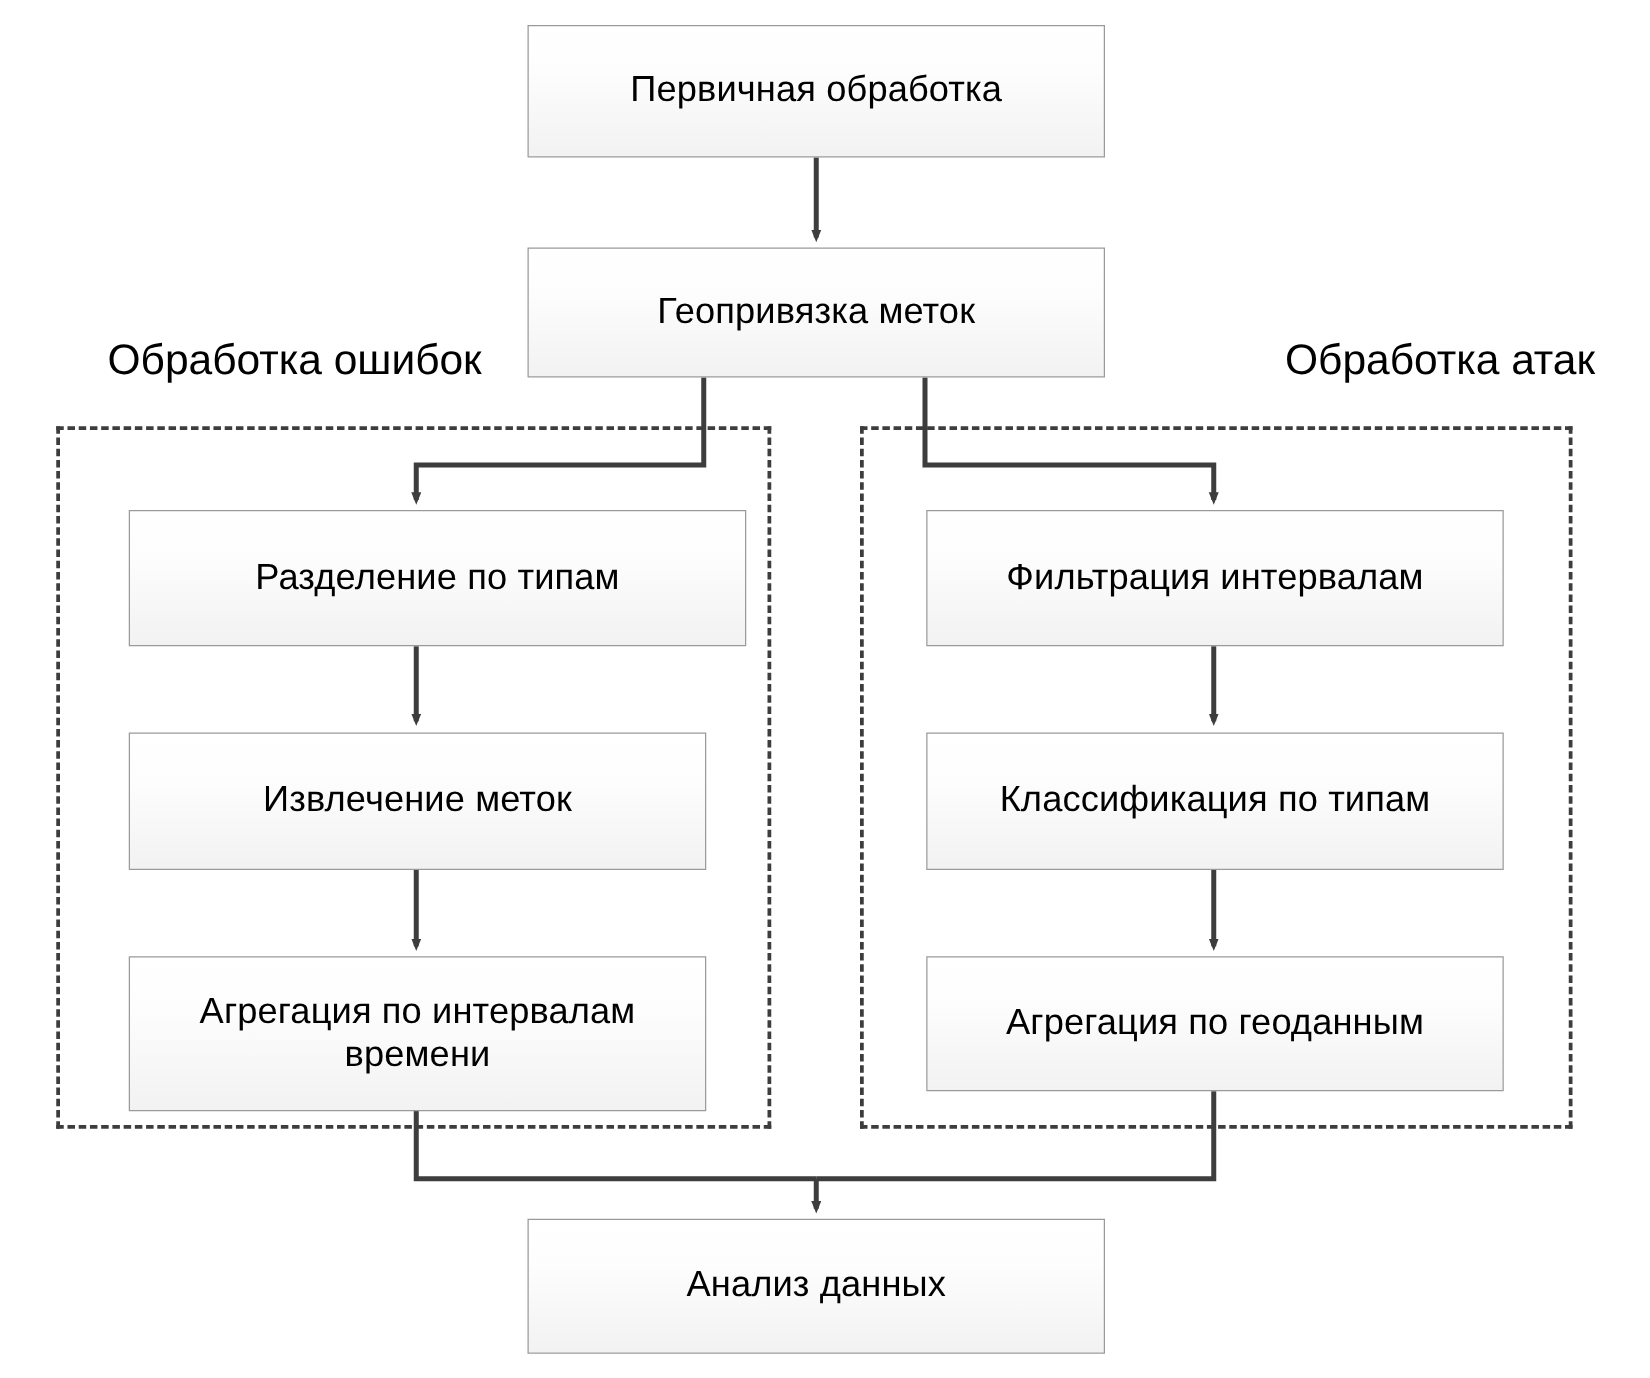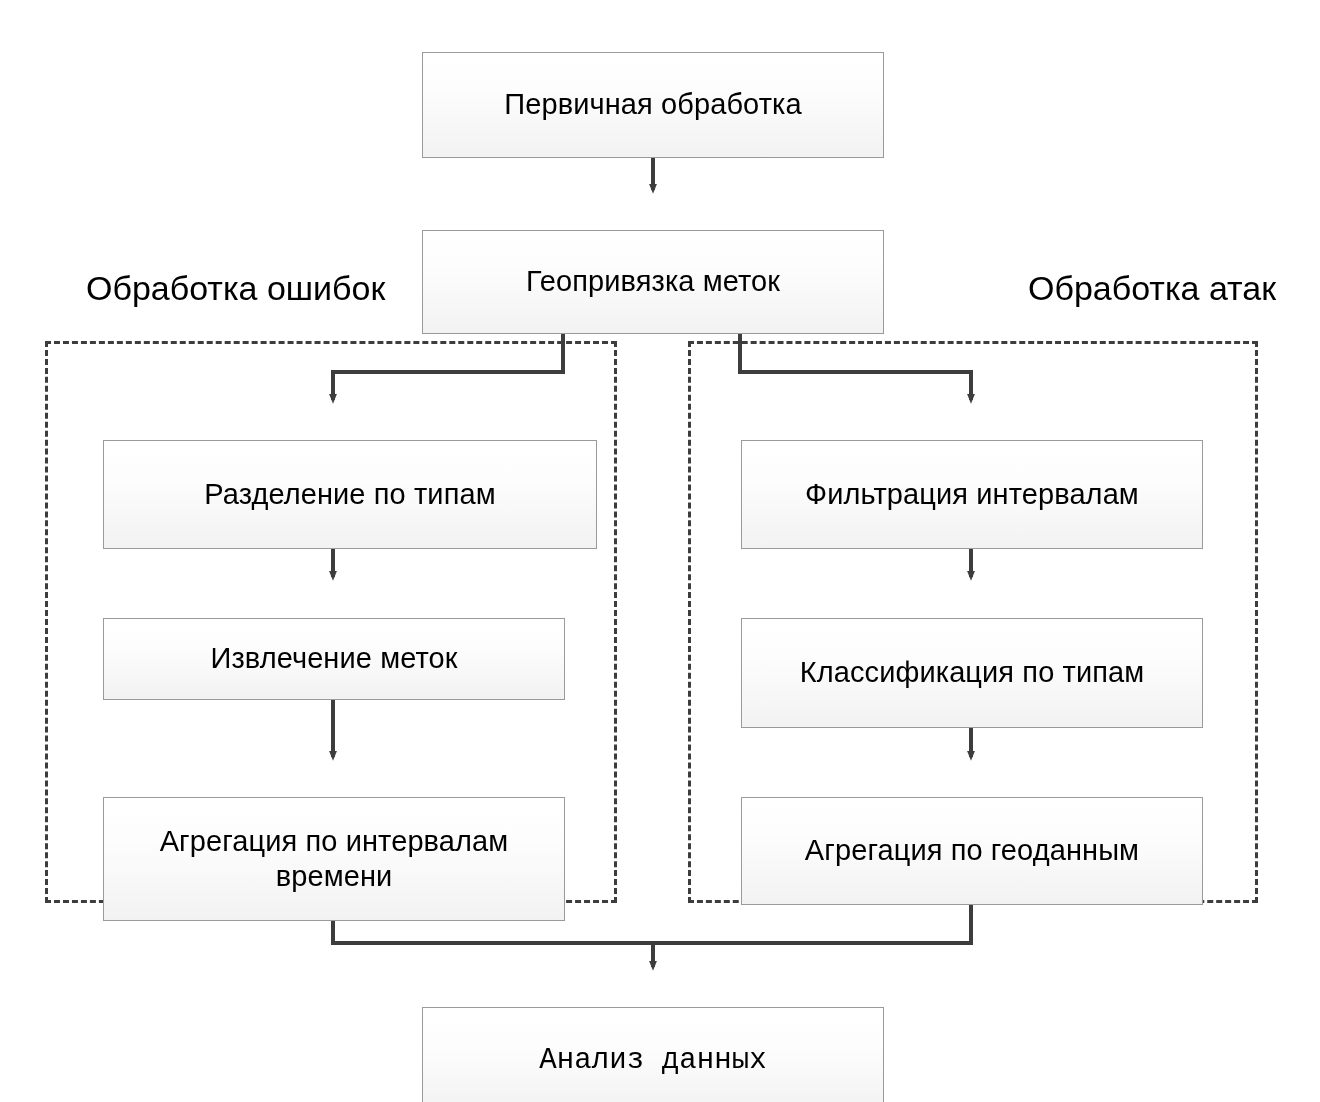--- a/index.html
+++ b/index.html
@@ -29,21 +29,20 @@
     background: linear-gradient(to bottom, #ffffff 0%, #fdfdfd 35%, #f2f2f2 100%);
     display: flex;
     align-items: center;
     justify-content: flex-end;
     text-align: center;
     color: #000000;
     font-size: 29px;
     line-height: 1.22;
     padding: 0 10px;
     letter-spacing: 0.1px;
-    margin-top: 32px;
   }
   .node-text {
     display: block;
     width: 100%;
   }
   .group-label {
     position: absolute;
     color: #000000;
     font-size: 34px;
     line-height: 1;
@@ -99,37 +98,37 @@
   </div>
 
   <div class="node" style="left:422px; top:198px; width:462px; height:104px;">
     <span class="node-text">Геопривязка меток</span>
   </div>
 
   <div class="node" style="left:103px; top:408px; width:494px; height:109px;">
     <span class="node-text">Разделение по типам</span>
   </div>
 
-  <div class="node" style="left:103px; top:586px; width:462px; height:82px;">
+  <div class="node" style="left:103px; top:586px; width:462px; height:110px;">
     <span class="node-text">Извлечение меток</span>
   </div>
 
   <div class="node" style="left:103px; top:765px; width:462px; height:124px;">
     <span class="node-text">Агрегация по интервалам времени</span>
   </div>
 
   <div class="node" style="left:741px; top:408px; width:462px; height:109px;">
     <span class="node-text">Фильтрация интервалам</span>
   </div>
 
   <div class="node" style="left:741px; top:586px; width:462px; height:110px;">
     <span class="node-text">Классификация по типам</span>
   </div>
 
   <div class="node" style="left:741px; top:765px; width:462px; height:108px;">
     <span class="node-text">Агрегация по геоданным</span>
   </div>
 
-  <div class="node" style="left:422px; top:975px; width:462px; height:108px;font-family:Liberation Mono, monospace;">
+  <div class="node" style="left:422px; top:975px; width:462px; height:108px;">
     <span class="node-text">Анализ данных</span>
   </div>
 
 </div>
 
 </body></html>

